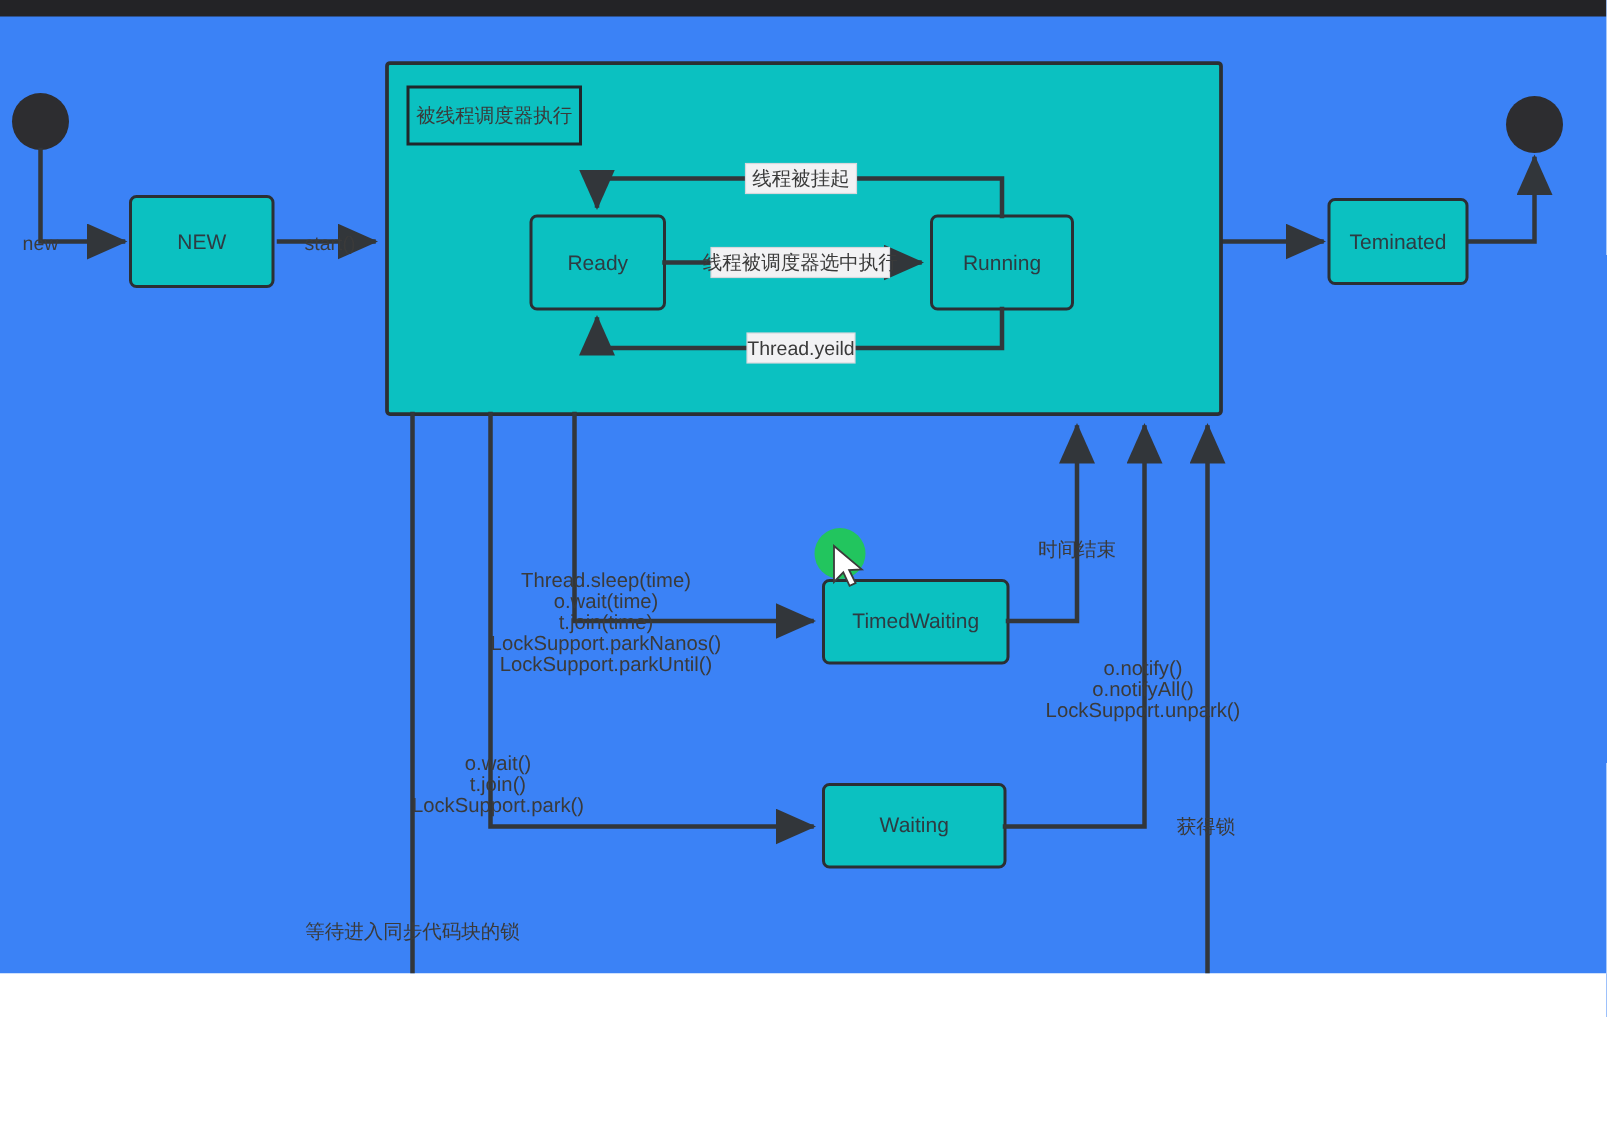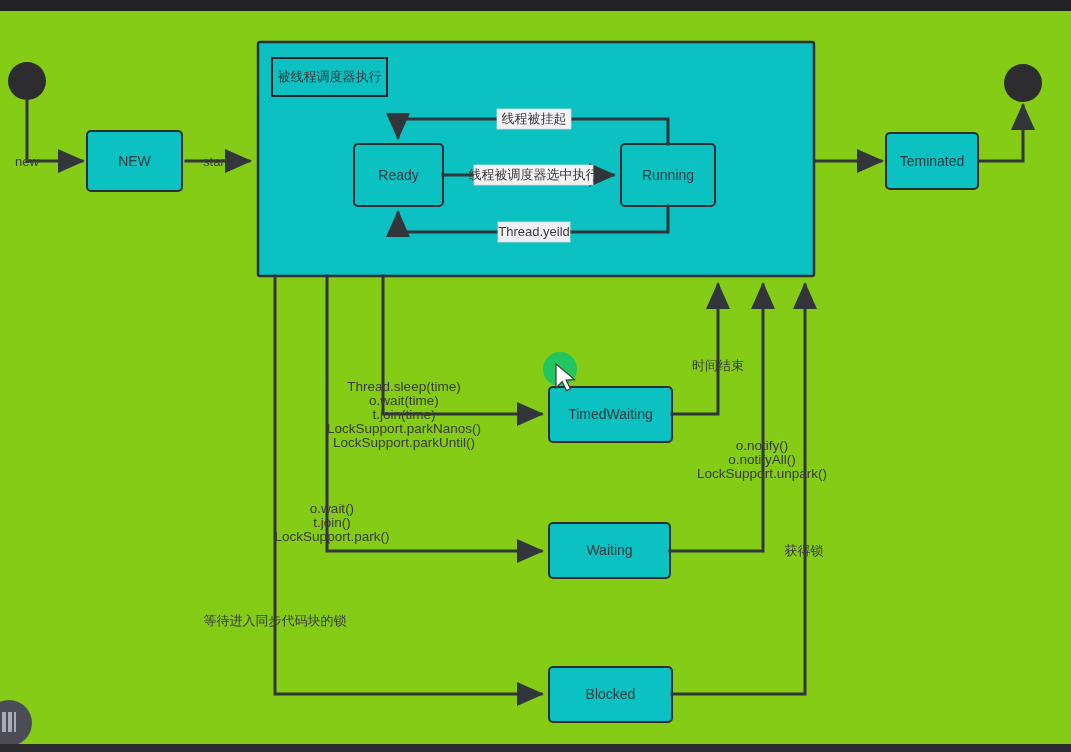--- a/index.html
+++ b/index.html
@@ -3,22 +3,22 @@
 <meta charset="utf-8">
 <style>
   html, body {
     margin: 0;
     padding: 0;
     background: #ffffff;
   }
   #screen {
     position: relative;
     width: 1071px;
-    height: 752px;
-    background: #84cc16;
+    height: 649px;
+    background: #3b82f6;
     overflow: hidden;
     font-family: "Liberation Sans", "DejaVu Sans", sans-serif;
   }
   .topbar {
     position: absolute;
     left: 0; top: 0;
     width: 1071px; height: 11px;
     background: #232326;
   }
   .bottombar {

